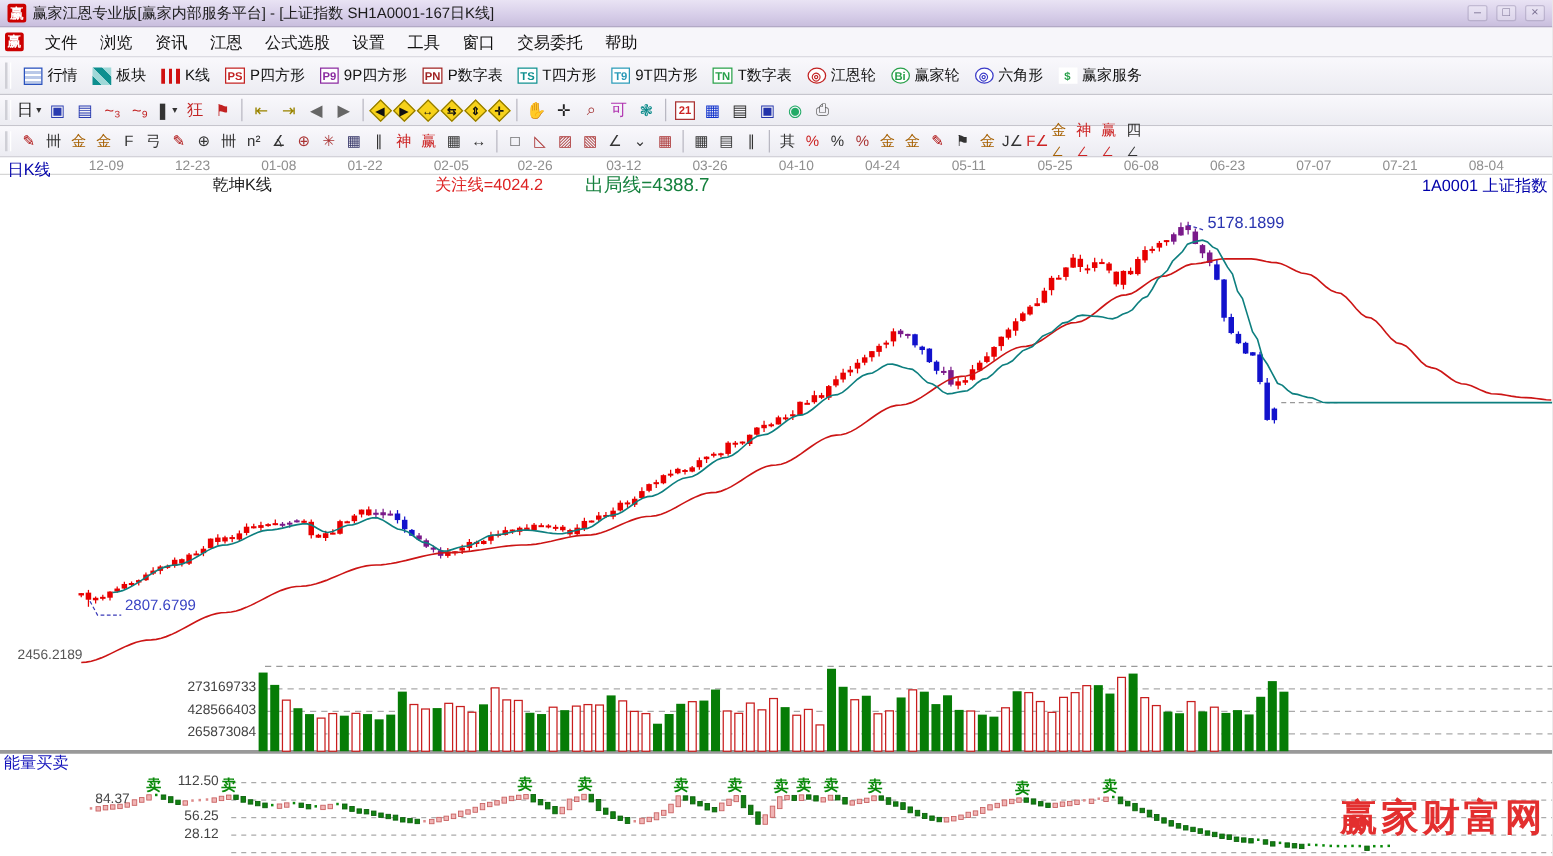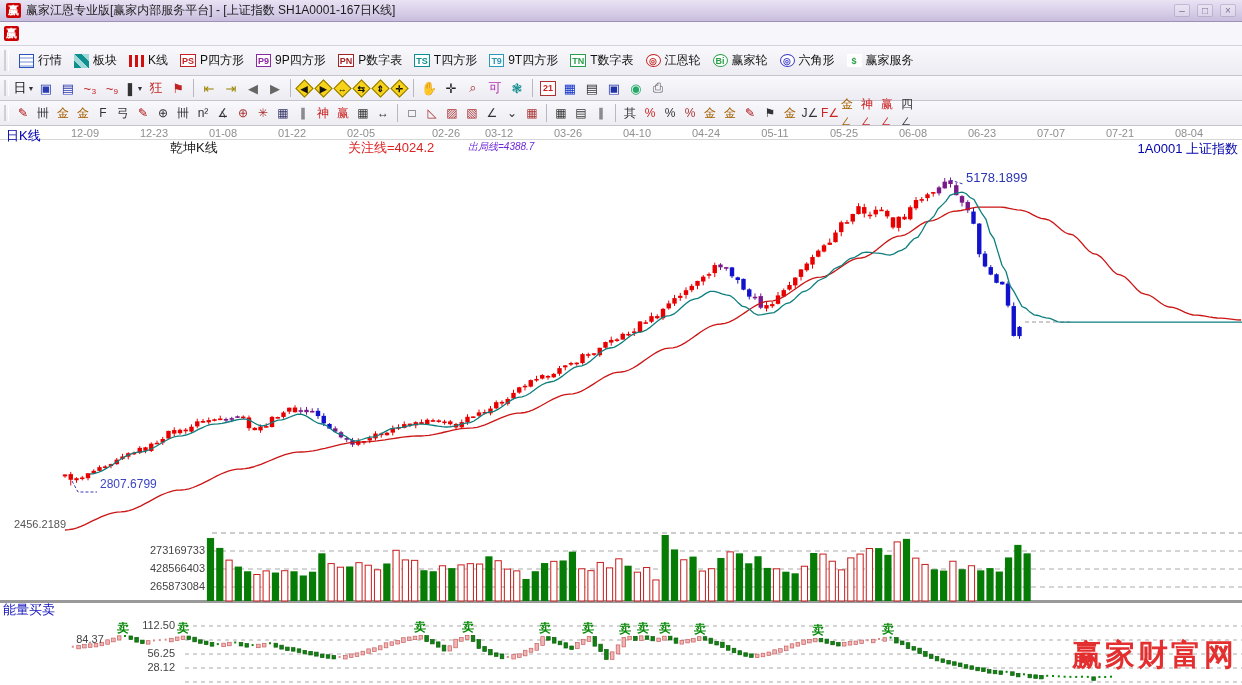--- a/index.html
+++ b/index.html
@@ -43,21 +43,21 @@
   .dia>span{transform:rotate(-45deg);font-size:9px;color:#111;font-weight:bold;}
   .cal{width:16px;height:15px;border:1px solid #a33;background:#fff;font-size:9px;color:#c22;
     text-align:center;line-height:13px;font-weight:bold;}
   
   .chart{position:relative;width:1242px;height:559px;background:#fff;}
   .chart svg{position:absolute;left:0;top:0;}
   .lbl{position:absolute;white-space:nowrap;line-height:1.1;}
   #lbl-period{left:6px;top:3px;color:#0000aa;font-size:13px;}
   #lbl-model{left:170px;top:15px;color:#1a1a1a;font-size:13px;}
   #lbl-attn{left:348px;top:15px;color:#dd2222;font-size:13px;}
-  #lbl-exit{left:468px;top:15px;color:#6d28d9;font-size:10px;font-style:italic;}
+  #lbl-exit{left:468px;top:15px;color:#15803d;font-size:15px;}
   #lbl-symbol{right:4px;top:16px;color:#0000aa;font-size:13px;}
   #lbl-peak{left:966px;top:45px;color:#2a35b0;font-size:13px;}
   #lbl-low{left:100px;top:352px;color:#3a44c4;font-size:12px;}
   #lbl-base{left:14px;top:392px;color:#555;font-size:11px;}
   #lbl-indtitle{left:3px;top:477px;color:#1313bb;font-size:13px;}
   .datelbl{position:absolute;top:1px;width:44px;margin-left:-22px;text-align:center;
     color:#8f8f8f;font-size:11px;}
   .vscale{position:absolute;width:200px;right:1037px;text-align:right;color:#444;font-size:11px;}
   .iscale{position:absolute;width:170px;right:1067px;text-align:right;color:#444;font-size:11px;}
   .selltag{position:absolute;color:#0a8a0a;font-size:12px;font-weight:bold;}
@@ -74,20 +74,32 @@
     <span>赢家江恩专业版[赢家内部服务平台] - [上证指数  SH1A0001-167日K线]</span>
     <div class="winctl">
       <span>–</span>
       <span>□</span>
       <span>×</span>
     </div>
   </div>
 
   <div class="menubar">
     <span class="applogo">赢</span>
+    <span id="menu-items" style="display:flex;">
+        <span class="menuitem">文件</span>
+        <span class="menuitem">浏览</span>
+        <span class="menuitem">资讯</span>
+        <span class="menuitem">江恩</span>
+        <span class="menuitem">公式选股</span>
+        <span class="menuitem">设置</span>
+        <span class="menuitem">工具</span>
+        <span class="menuitem">窗口</span>
+        <span class="menuitem">交易委托</span>
+        <span class="menuitem">帮助</span>
+      </span>
   </div>
 
   <div class="toolbar t1" id="toolbar-main">
       <span class="grip"></span>
       <span class="tbtn">
         <span class="ico grid"></span>
         <span>行情</span>
       </span>
       <span class="tbtn">
         <span class="ico blocks"></span>
@@ -880,21 +892,21 @@
     <div class="lbl" id="lbl-peak">5178.1899</div>
     <div class="lbl" id="lbl-low">2807.6799</div>
     <div class="lbl" id="lbl-base">2456.2189</div>
     <div class="lbl" id="lbl-indtitle">能量买卖</div>
     <div id="date-axis">
         <span class="datelbl" style="left: 85px;">12-09</span>
         <span class="datelbl" style="left: 154px;">12-23</span>
         <span class="datelbl" style="left: 223px;">01-08</span>
         <span class="datelbl" style="left: 292px;">01-22</span>
         <span class="datelbl" style="left: 361px;">02-05</span>
-        <span class="datelbl" style="left: 446px;">02-26</span>
+        <span class="datelbl" style="left: 428px;">02-26</span>
         <span class="datelbl" style="left: 499px;">03-12</span>
         <span class="datelbl" style="left: 568px;">03-26</span>
         <span class="datelbl" style="left: 637px;">04-10</span>
         <span class="datelbl" style="left: 706px;">04-24</span>
         <span class="datelbl" style="left: 775px;">05-11</span>
         <span class="datelbl" style="left: 844px;">05-25</span>
         <span class="datelbl" style="left: 913px;">06-08</span>
         <span class="datelbl" style="left: 982px;">06-23</span>
         <span class="datelbl" style="left: 1051px;">07-07</span>
         <span class="datelbl" style="left: 1120px;">07-21</span>

